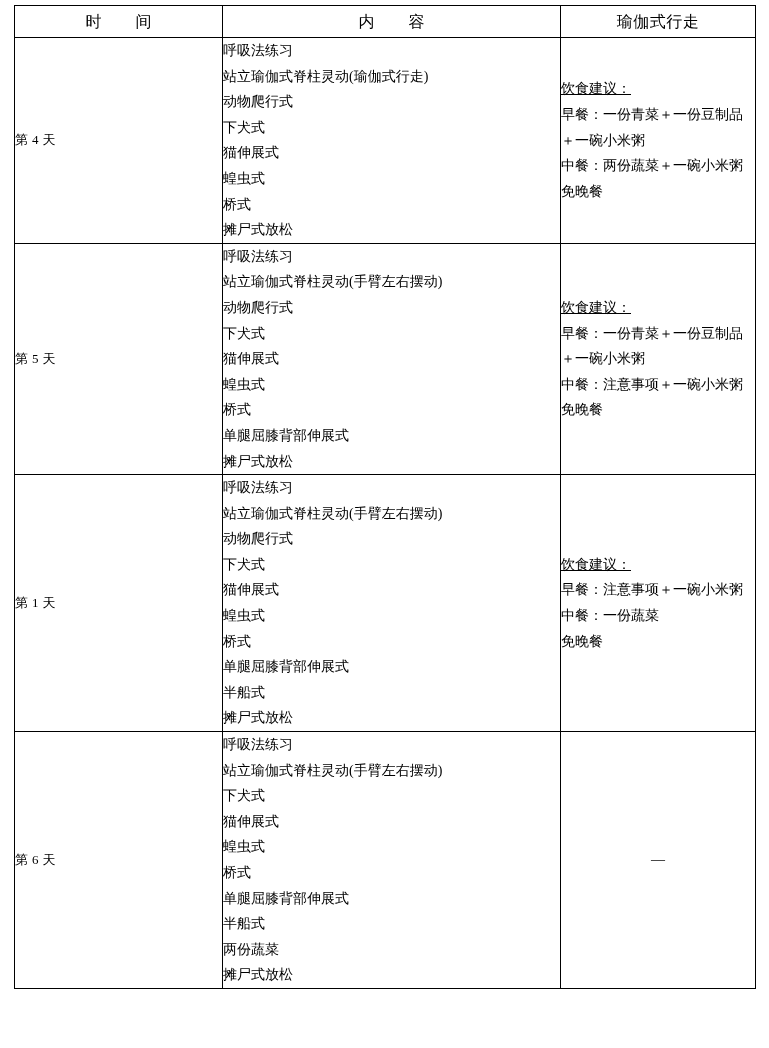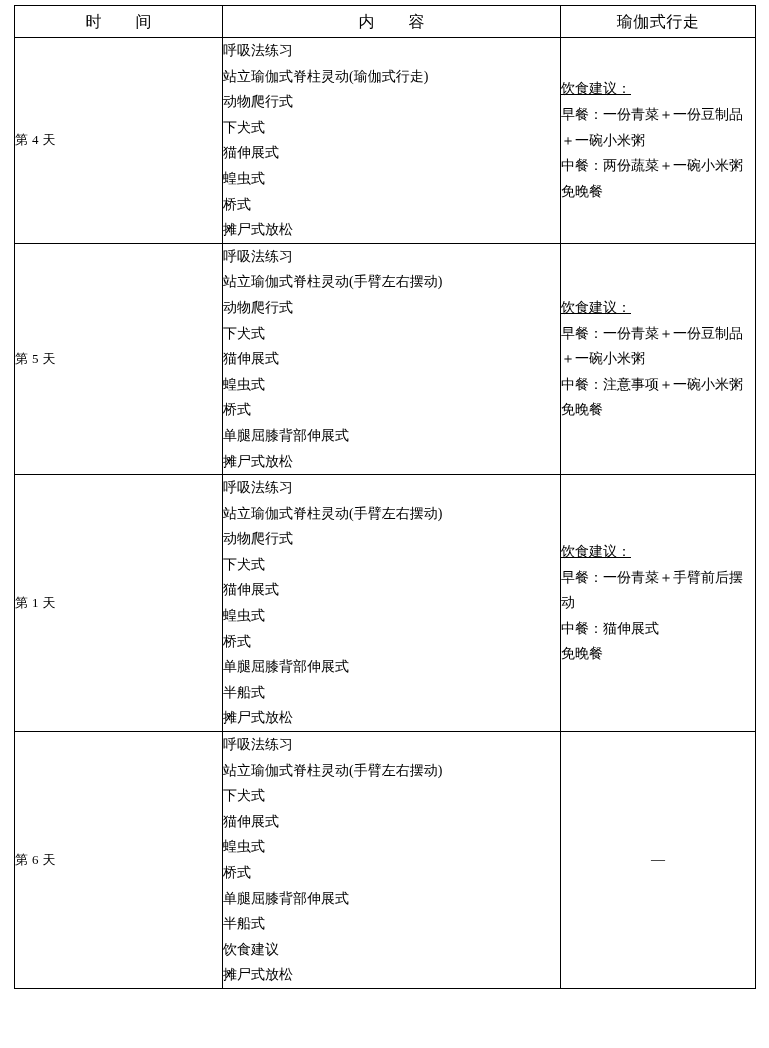--- a/index.html
+++ b/index.html
@@ -153,37 +153,37 @@
           <div class="content-line">下犬式</div>
           <div class="content-line">猫伸展式</div>
           <div class="content-line">蝗虫式</div>
           <div class="content-line">桥式</div>
           <div class="content-line">单腿屈膝背部伸展式</div>
           <div class="content-line">半船式</div>
           <div class="content-line">摊尸式放松</div>
         </td>
         <td class="notes-cell">
           <div class="notes-line notes-title">饮食建议：</div>
-          <div class="notes-line">早餐：一份青菜＋手臂前后摆动</div>
-          <div class="notes-line">中餐：猫伸展式</div>
+          <div class="notes-line">早餐：注意事项＋一碗小米粥</div>
+          <div class="notes-line">中餐：一份蔬菜</div>
           <div class="notes-line">免晚餐</div>
         </td>
       </tr>
       <tr>
         <td class="time-cell">第 6 天</td>
         <td class="content-cell">
           <div class="content-line">呼吸法练习</div>
           <div class="content-line">站立瑜伽式脊柱灵动(手臂左右摆动)</div>
           <div class="content-line">下犬式</div>
           <div class="content-line">猫伸展式</div>
           <div class="content-line">蝗虫式</div>
           <div class="content-line">桥式</div>
           <div class="content-line">单腿屈膝背部伸展式</div>
           <div class="content-line">半船式</div>
-          <div class="content-line">饮食建议</div>
+          <div class="content-line">两份蔬菜</div>
           <div class="content-line">摊尸式放松</div>
         </td>
         <td class="notes-cell dash">
           <span class="dash-mark">—</span>
         </td>
       </tr>
     </tbody>
   </table>
 </div>
 

